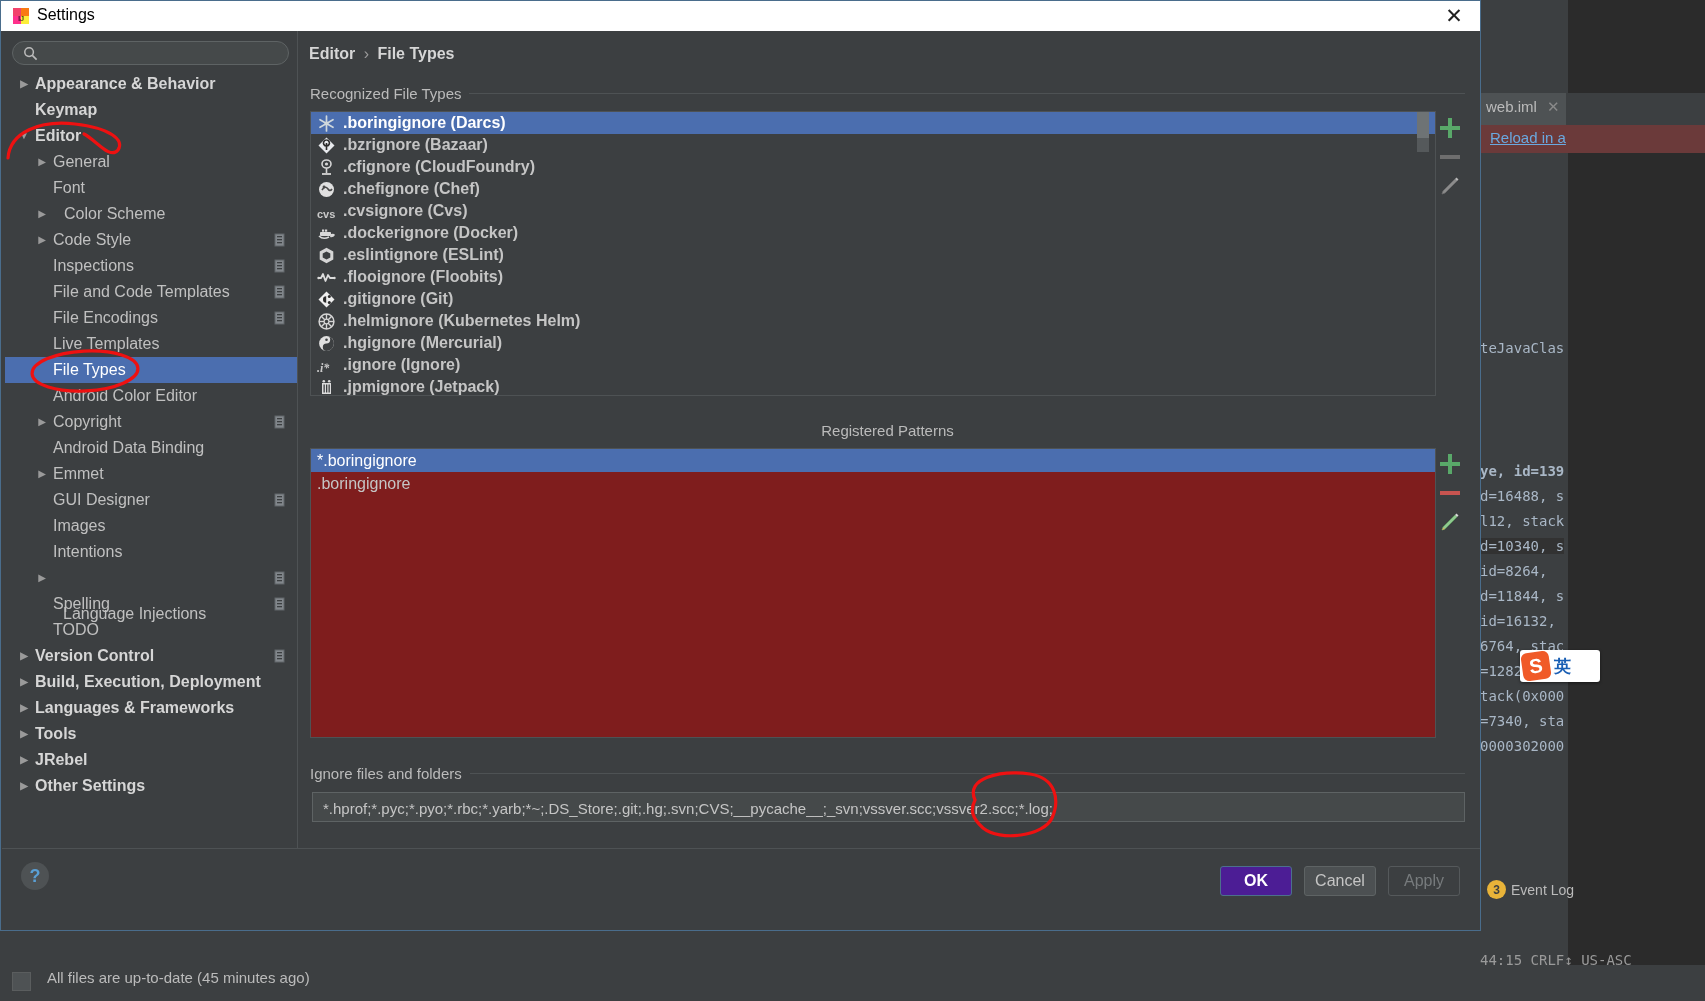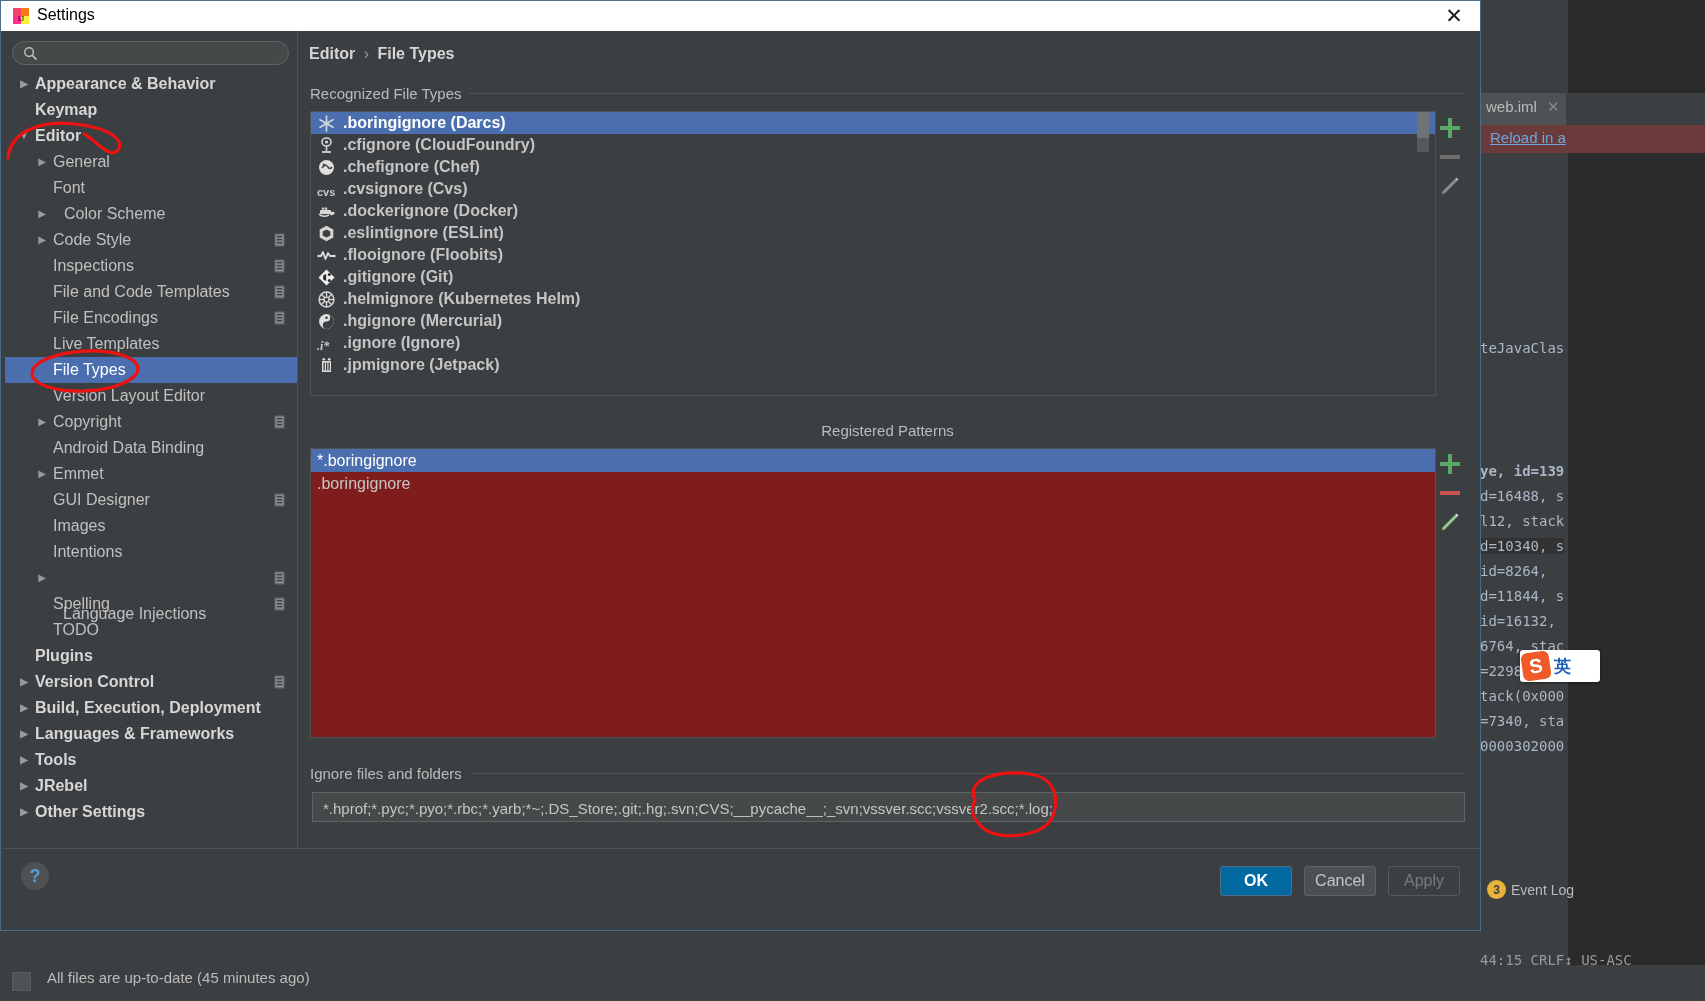--- a/index.html
+++ b/index.html
@@ -93,21 +93,21 @@
                 border:1px solid #5e6364;box-sizing:border-box;}
   #ignore-input{position:absolute;left:8px;top:4px;width:1135px;height:21px;background:transparent;
                 border:0;outline:none;color:#c5c5c5;font-size:15px;font-family:"Liberation Sans",sans-serif;}
   
   #footer-sep{position:absolute;left:1px;top:847px;width:1478px;height:1px;background:#4e5254;}
   #help-btn{position:absolute;left:20px;top:861px;width:28px;height:28px;border-radius:50%;
             background:#4e5254;color:#5a9fd4;font-size:18px;font-weight:bold;display:flex;
             align-items:center;justify-content:center;cursor:default;}
   .dlgbtn{position:absolute;top:865px;height:30px;border-radius:3px;font-size:16px;
           display:flex;align-items:center;justify-content:center;box-sizing:border-box;cursor:default;}
-  #btn-ok{left:1219px;width:72px;background:#0369a1;border:1px solid #4c708c;color:#ffffff;font-weight:bold;}
+  #btn-ok{left:1219px;width:72px;background:#4c1d95;border:1px solid #4c708c;color:#ffffff;font-weight:bold;}
   #btn-cancel{left:1303px;width:72px;background:#4c5052;border:1px solid #5e6364;color:#c5c5c5;}
   #btn-apply{left:1387px;width:72px;background:#3c3f41;border:1px solid #55595b;color:#777b7d;}
   
   #annot{position:absolute;inset:0;pointer-events:none;}
 </style>
 </head>
 <body>
 
 <div id="ide-bg"></div>
 <div id="editor-area"></div>
@@ -123,21 +123,21 @@
 <div id="console-lines">
     <div class="console-line" style="top: 340px;">teJavaClas</div>
     <div class="console-line" style="top: 463px; font-weight: bold;">ye, id=139</div>
     <div class="console-line" style="top: 488px;">d=16488, s</div>
     <div class="console-line" style="top: 513px;">l12, stack</div>
     <div class="console-line console-hl" style="top: 538px;">d=10340, s</div>
     <div class="console-line" style="top: 563px;"> id=8264, </div>
     <div class="console-line" style="top: 588px;">d=11844, s</div>
     <div class="console-line" style="top: 613px;"> id=16132,</div>
     <div class="console-line" style="top: 638px;">6764, stac</div>
-    <div class="console-line" style="top: 663px;">=2298</div>
+    <div class="console-line" style="top: 663px;">=1282</div>
     <div class="console-line" style="top: 688px;">tack(0x000</div>
     <div class="console-line" style="top: 713px;">=7340, sta</div>
     <div class="console-line" style="top: 738px;">0000302000</div>
   </div>
 
 <div id="sogou">
   <div id="sogou-logo">S</div>
   <div id="sogou-txt">英</div>
 </div>
 
@@ -234,21 +234,21 @@
           <rect x="3" y="9" width="5" height="1.3" fill="#3c3f41"></rect>
         </svg>
       </div>
       <div class="tree-row">
         <span class="tree-label" style="left: 48px;">Live Templates</span>
       </div>
       <div class="tree-row selected">
         <span class="tree-label" style="left: 48px;">File Types</span>
       </div>
       <div class="tree-row">
-        <span class="tree-label" style="left: 48px;">Version Layout Editor</span>
+        <span class="tree-label" style="left: 48px;">Android Color Editor</span>
       </div>
       <div class="tree-row">
         <span class="tree-arrow" style="left: 30px;">▶</span>
         <span class="tree-label" style="left: 48px;">Copyright</span>
         <svg class="tree-cfg" viewBox="0 0 13 14">
           <rect x="1" y="1" width="9" height="12" fill="#9aa0a6" stroke="#6f7478"></rect>
           <rect x="3" y="3" width="5" height="1.3" fill="#3c3f41"></rect>
           <rect x="3" y="6" width="5" height="1.3" fill="#3c3f41"></rect>
           <rect x="3" y="9" width="5" height="1.3" fill="#3c3f41"></rect>
         </svg>
@@ -289,23 +289,20 @@
         <span class="tree-label" style="left: 48px;">Spelling</span>
         <svg class="tree-cfg" viewBox="0 0 13 14">
           <rect x="1" y="1" width="9" height="12" fill="#9aa0a6" stroke="#6f7478"></rect>
           <rect x="3" y="3" width="5" height="1.3" fill="#3c3f41"></rect>
           <rect x="3" y="6" width="5" height="1.3" fill="#3c3f41"></rect>
           <rect x="3" y="9" width="5" height="1.3" fill="#3c3f41"></rect>
         </svg>
       </div>
       <div class="tree-row">
         <span class="tree-label" style="left: 48px;">TODO</span>
-      </div>
-      <div class="tree-row bold">
-        <span class="tree-label" style="left: 30px;">Plugins</span>
       </div>
       <div class="tree-row bold">
         <span class="tree-arrow" style="left: 12px;">▶</span>
         <span class="tree-label" style="left: 30px;">Version Control</span>
         <svg class="tree-cfg" viewBox="0 0 13 14">
           <rect x="1" y="1" width="9" height="12" fill="#9aa0a6" stroke="#6f7478"></rect>
           <rect x="3" y="3" width="5" height="1.3" fill="#3c3f41"></rect>
           <rect x="3" y="6" width="5" height="1.3" fill="#3c3f41"></rect>
           <rect x="3" y="9" width="5" height="1.3" fill="#3c3f41"></rect>
         </svg>
@@ -347,20 +344,27 @@
       <div class="ftrow selected">
         <span class="fticon"><svg viewBox="0 0 19 19" width="19" height="19">
             <g stroke="#cfd8dc" stroke-width="1.7" stroke-linecap="round">
               <line x1="9.5" y1="2" x2="9.5" y2="17"></line>
               <line x1="3" y1="5.7" x2="16" y2="13.3"></line>
               <line x1="3" y1="13.3" x2="16" y2="5.7"></line>
             </g>
             <circle cx="9.5" cy="9.5" r="2" fill="#cfd8dc"></circle>
           </svg></span>
         <span class="ftlabel">.boringignore (Darcs)</span>
+      </div>
+      <div class="ftrow">
+        <span class="fticon"><svg viewBox="0 0 19 19" width="19" height="19">
+            <path d="M9.5 1.5 L17.5 9.5 L9.5 17.5 L1.5 9.5 Z" fill="#e8eaed"></path>
+            <path d="M9.5 4 a3 3 0 1 1 -0.1 0 M9.5 7 v7" stroke="#2b2b2b" stroke-width="1.6" fill="none"></path>
+          </svg></span>
+        <span class="ftlabel">.bzrignore (Bazaar)</span>
       </div>
       <div class="ftrow">
         <span class="fticon"><svg viewBox="0 0 19 19" width="19" height="19">
             <ellipse cx="9.5" cy="6" rx="4.5" ry="4" fill="none" stroke="#d5d5d5" stroke-width="1.6"></ellipse>
             <circle cx="9.5" cy="6" r="1.6" fill="#d5d5d5"></circle>
             <line x1="9.5" y1="10" x2="9.5" y2="15" stroke="#d5d5d5" stroke-width="1.6"></line>
             <line x1="5" y1="16" x2="14" y2="16" stroke="#d5d5d5" stroke-width="1.8"></line>
           </svg></span>
         <span class="ftlabel">.cfignore (CloudFoundry)</span>
       </div>

